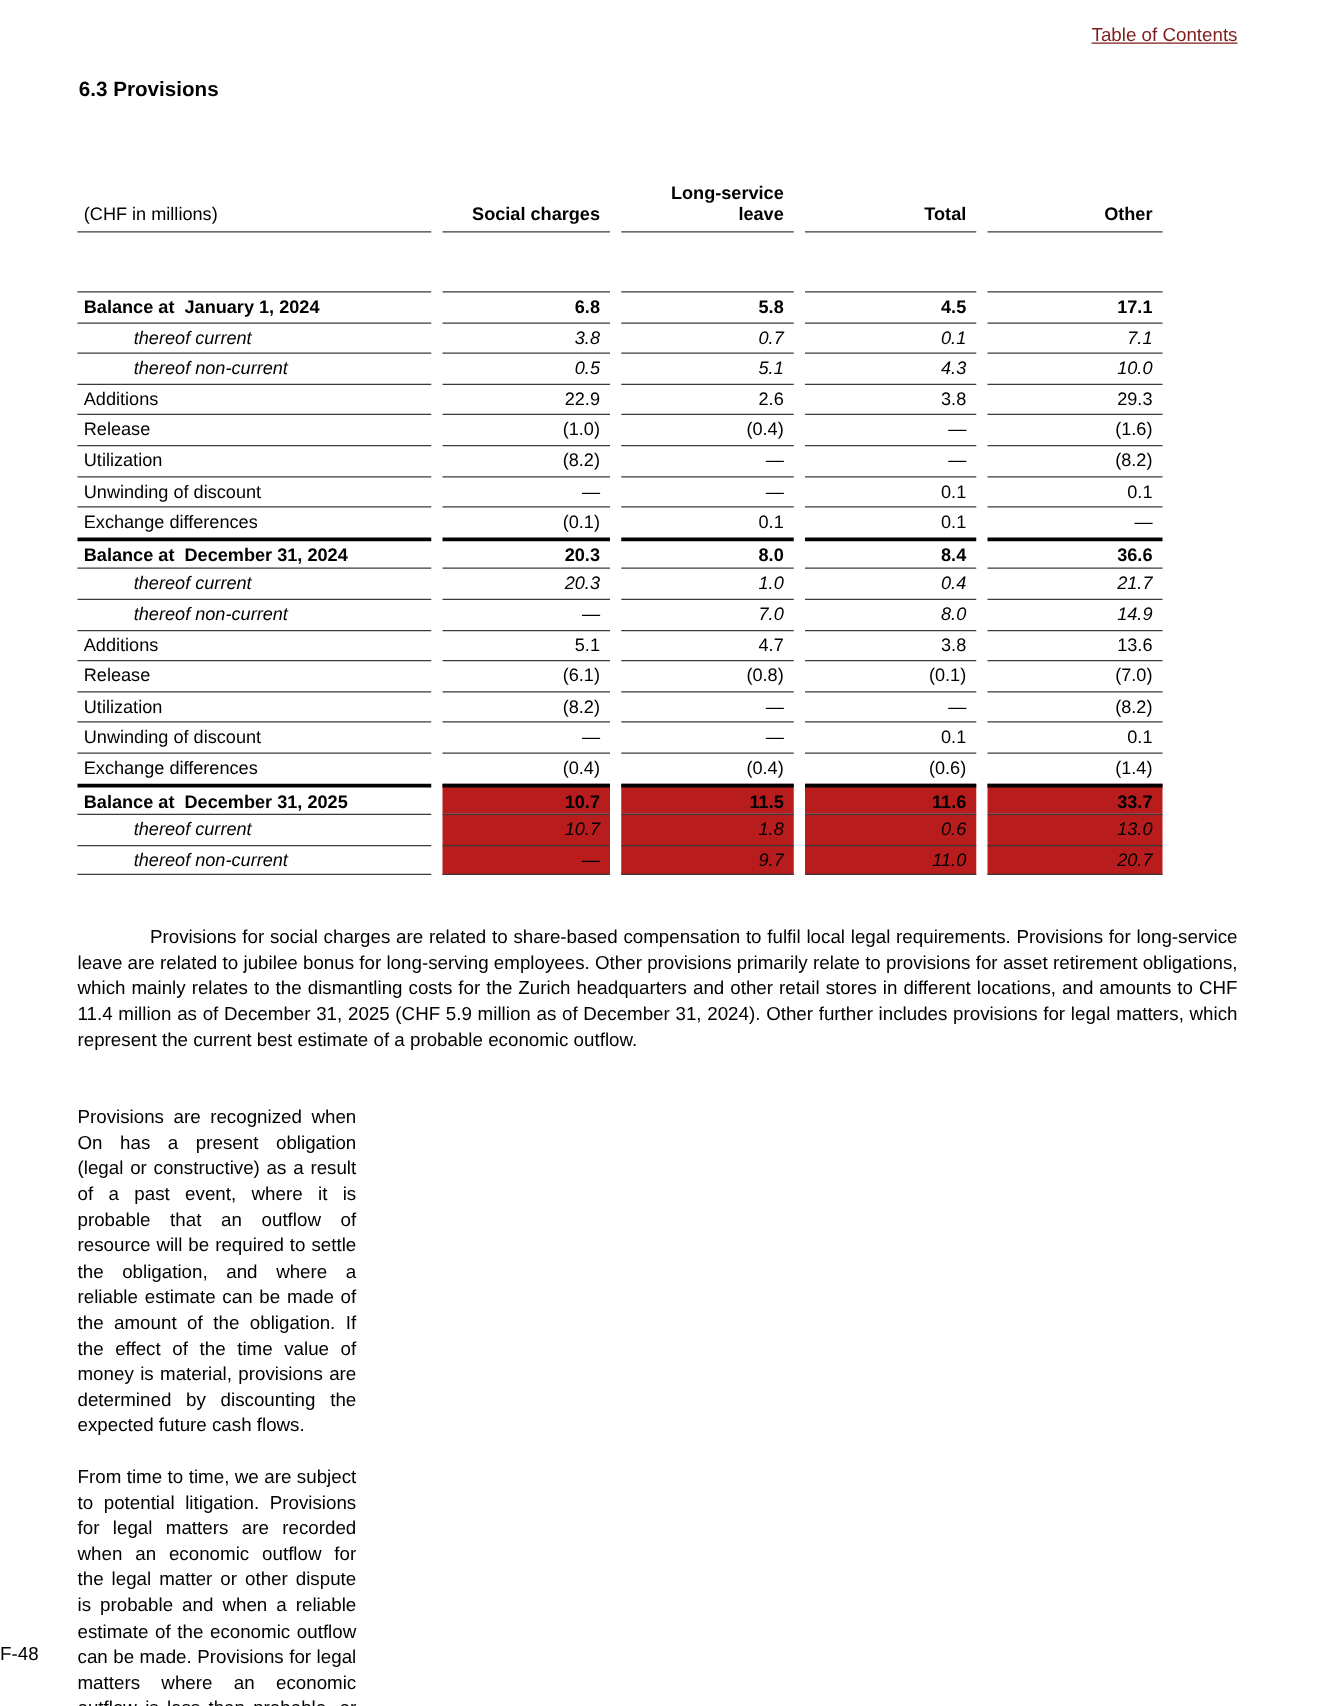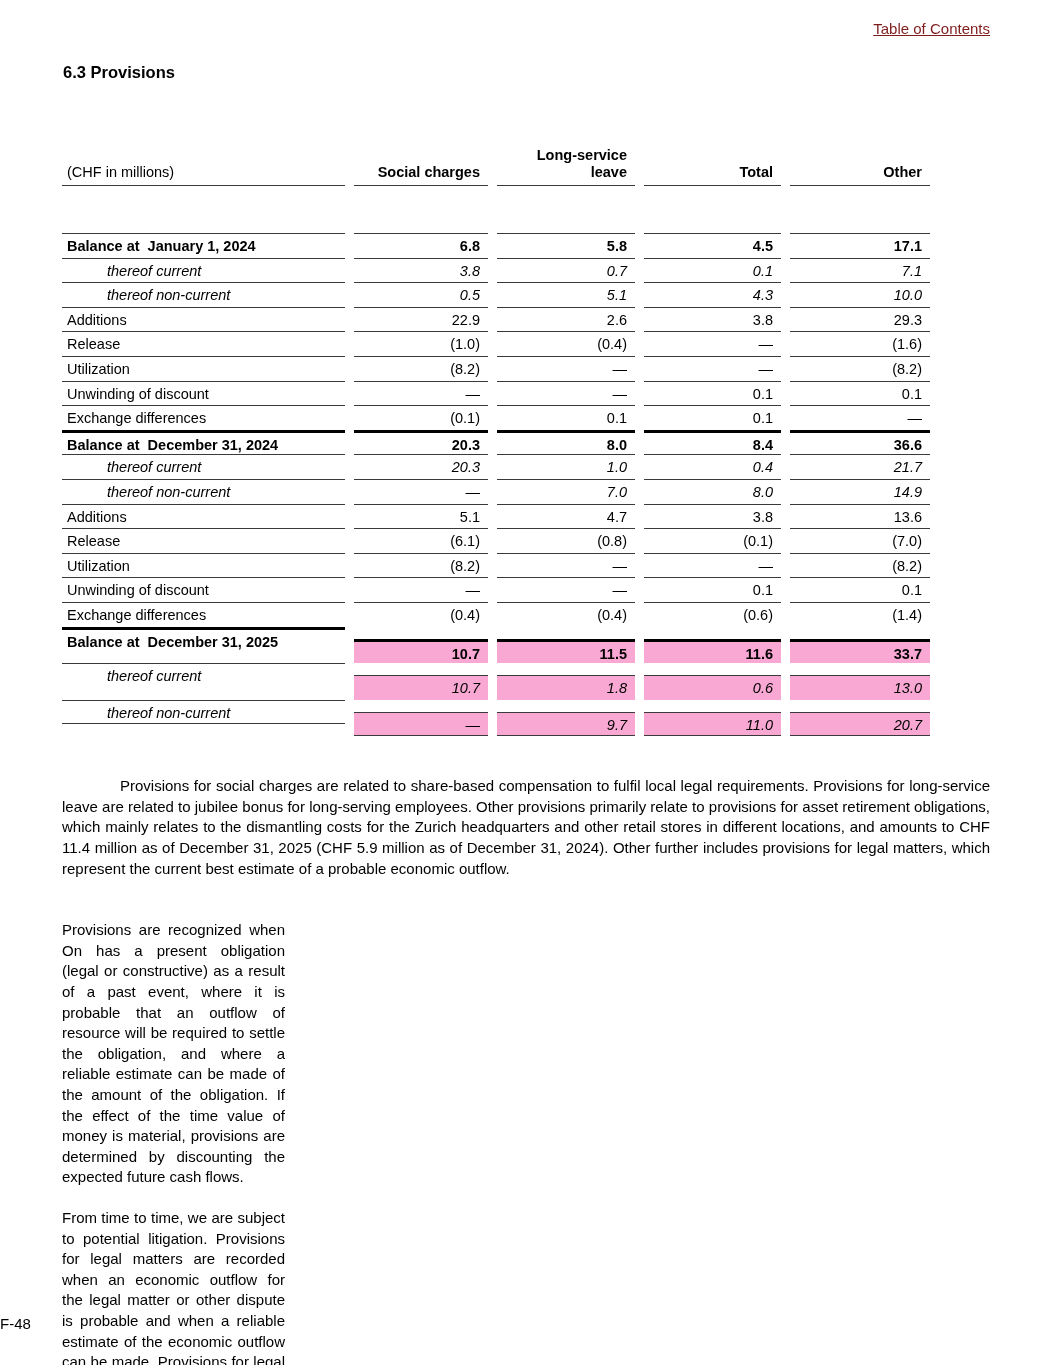--- a/index.html
+++ b/index.html
@@ -39,21 +39,21 @@
     height:24.6px; box-sizing:border-box;
     border-top:1px solid #3a3a3a;
     padding-top:3px; line-height:18px;
   }
   .lbl { padding-left:5px; }
   .lbl.italic { padding-left:45px; }
   .italic { font-style:italic; }
   .bold { font-weight:bold; }
   .val { text-align:right; padding-right:8px; }
   .thick { border-top:3px solid #000; }
-  .shade { background:#f9a8d4;margin-top:12px; }
+  .shade { background:#b91c1c; }
   .lastrow { border-bottom:1px solid #3a3a3a; }
 
   
   .para {
     width:928px; margin:40px 0 0 0;
     font-size:15px; line-height:20.6px;
     text-align:justify; text-indent:58px;
   }
   .policies { display:grid; grid-template-columns:223px 705px; margin-top:41px; }
   .pol-label { font-weight:bold; font-size:15px; line-height:20.6px; padding-left:8px; }

